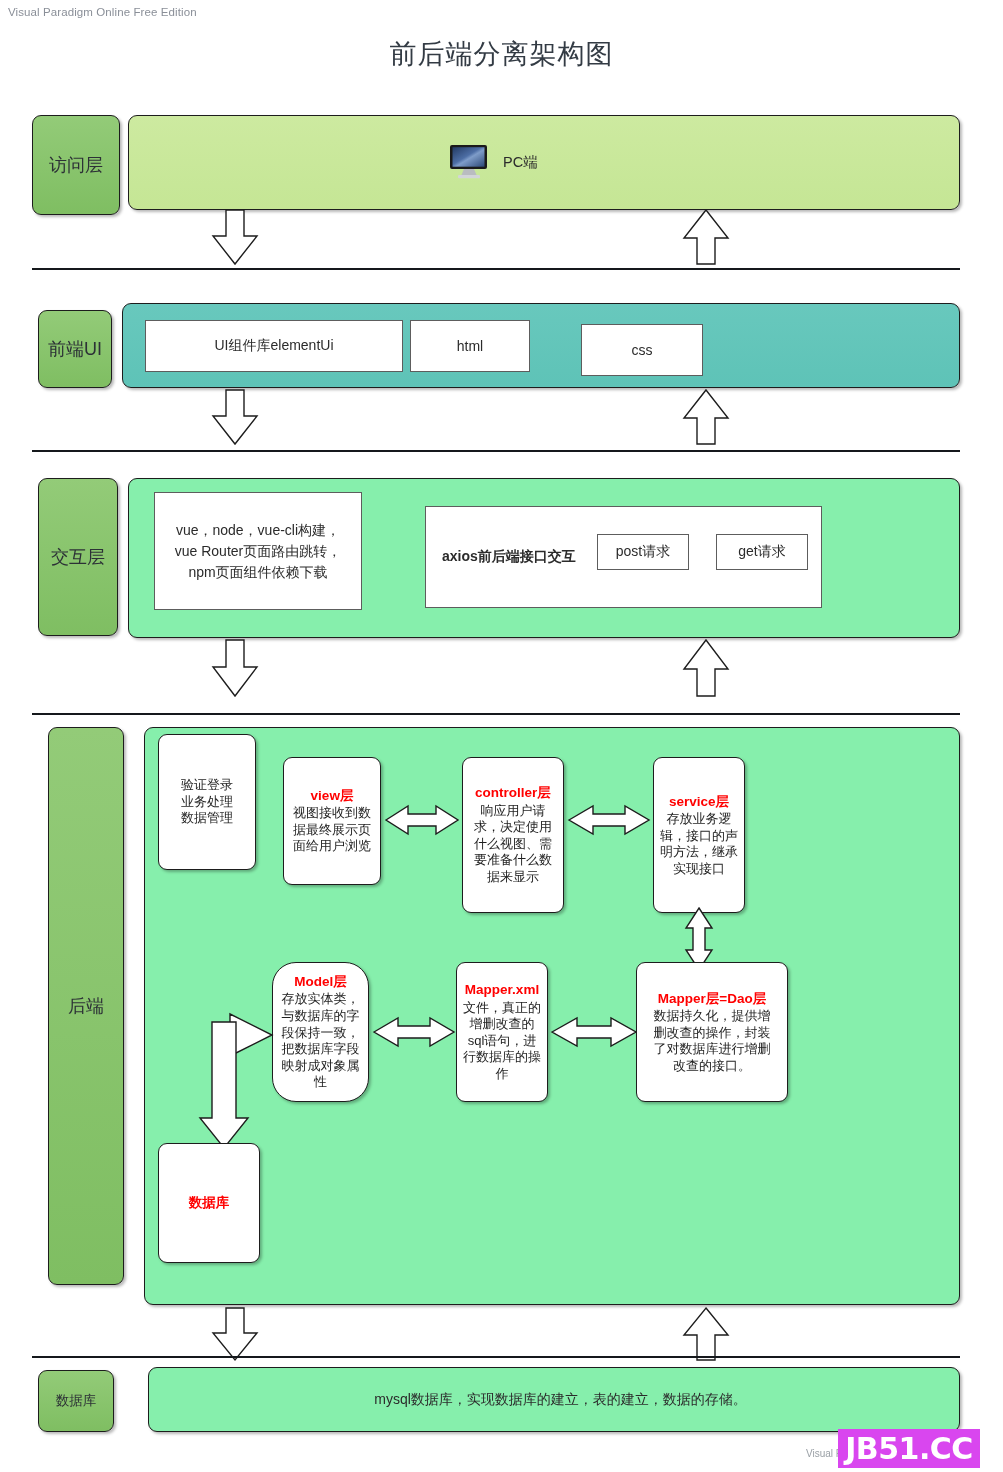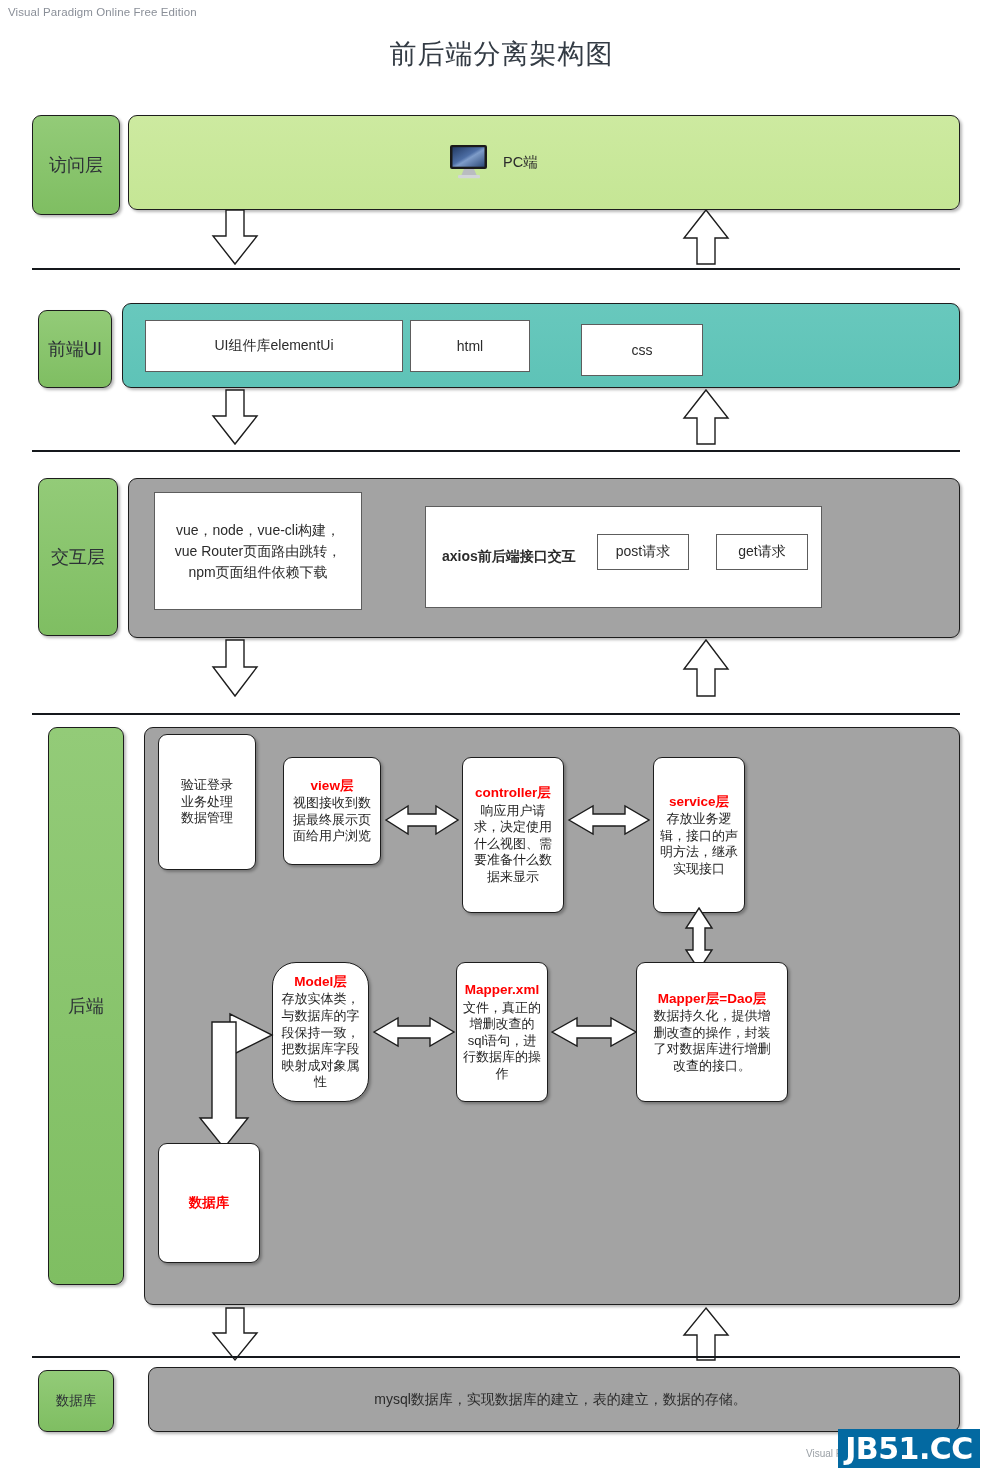--- a/index.html
+++ b/index.html
@@ -34,21 +34,21 @@
     position: absolute;
     left: 806px; top: 1448px;
     font-size: 10px;
     color: #9aa0a6;
     white-space: nowrap;
   }
   .jb51 {
     position: absolute;
     left: 838px; top: 1429px;
     width: 142px; height: 39px;
-    background: #0369a1;
+    background: #d946ef;
     color: #ffffff;
     font-size: 30px;
     font-weight: bold;
     font-family: "DejaVu Sans", sans-serif;
     letter-spacing: -0.5px;
     display: flex;
     align-items: center;
     justify-content: center;
   }
 
@@ -80,21 +80,21 @@
     font-size: 18px;
     color: #2c3136;
   }
   .lane-body-green {
     background: linear-gradient(180deg,#cdeaa0 0%, #c5e695 100%);
   }
   .lane-body-teal {
     background: linear-gradient(180deg,#68c8bd 0%, #5ec3b7 100%);
   }
   .lane-body-yellow {
-    background: #a3a3a3;
+    background: #86efac;
     padding-left: 13px;
   }
 
   
   .wbox {
     position: absolute;
     box-sizing: border-box;
     background: #ffffff;
     border: 1.3px solid #5d5d5d;
     display: flex;
@@ -247,21 +247,21 @@
   </div>
   <div class="blk lane-body-yellow" style="left:144px; top:727px; width:816px; height:578px;">
   </div>
 
   <div class="card" style="left:158px; top:734px; width:98px; height:136px;">
     <span class="bd">验证登录
 业务处理
 数据管理</span>
   </div>
 
-  <div class="card" style="left:283px; top:757px; width:98px; height:108px;">
+  <div class="card" style="left:283px; top:757px; width:98px; height:128px;">
     <span class="hd">view层</span>
     <span class="bd">视图接收到数
 据最终展示页
 面给用户浏览</span>
   </div>
 
   <svg class="arrow" style="left:386px; top:800px;" width="72" height="40" viewBox="0 0 72 40">
     <polygon points="0,20 22,6 22,14 50,14 50,6 72,20 50,34 50,26 22,26 22,34" fill="#ffffff" stroke="#1d1d1d" stroke-width="1.4"></polygon>
   </svg>
 

